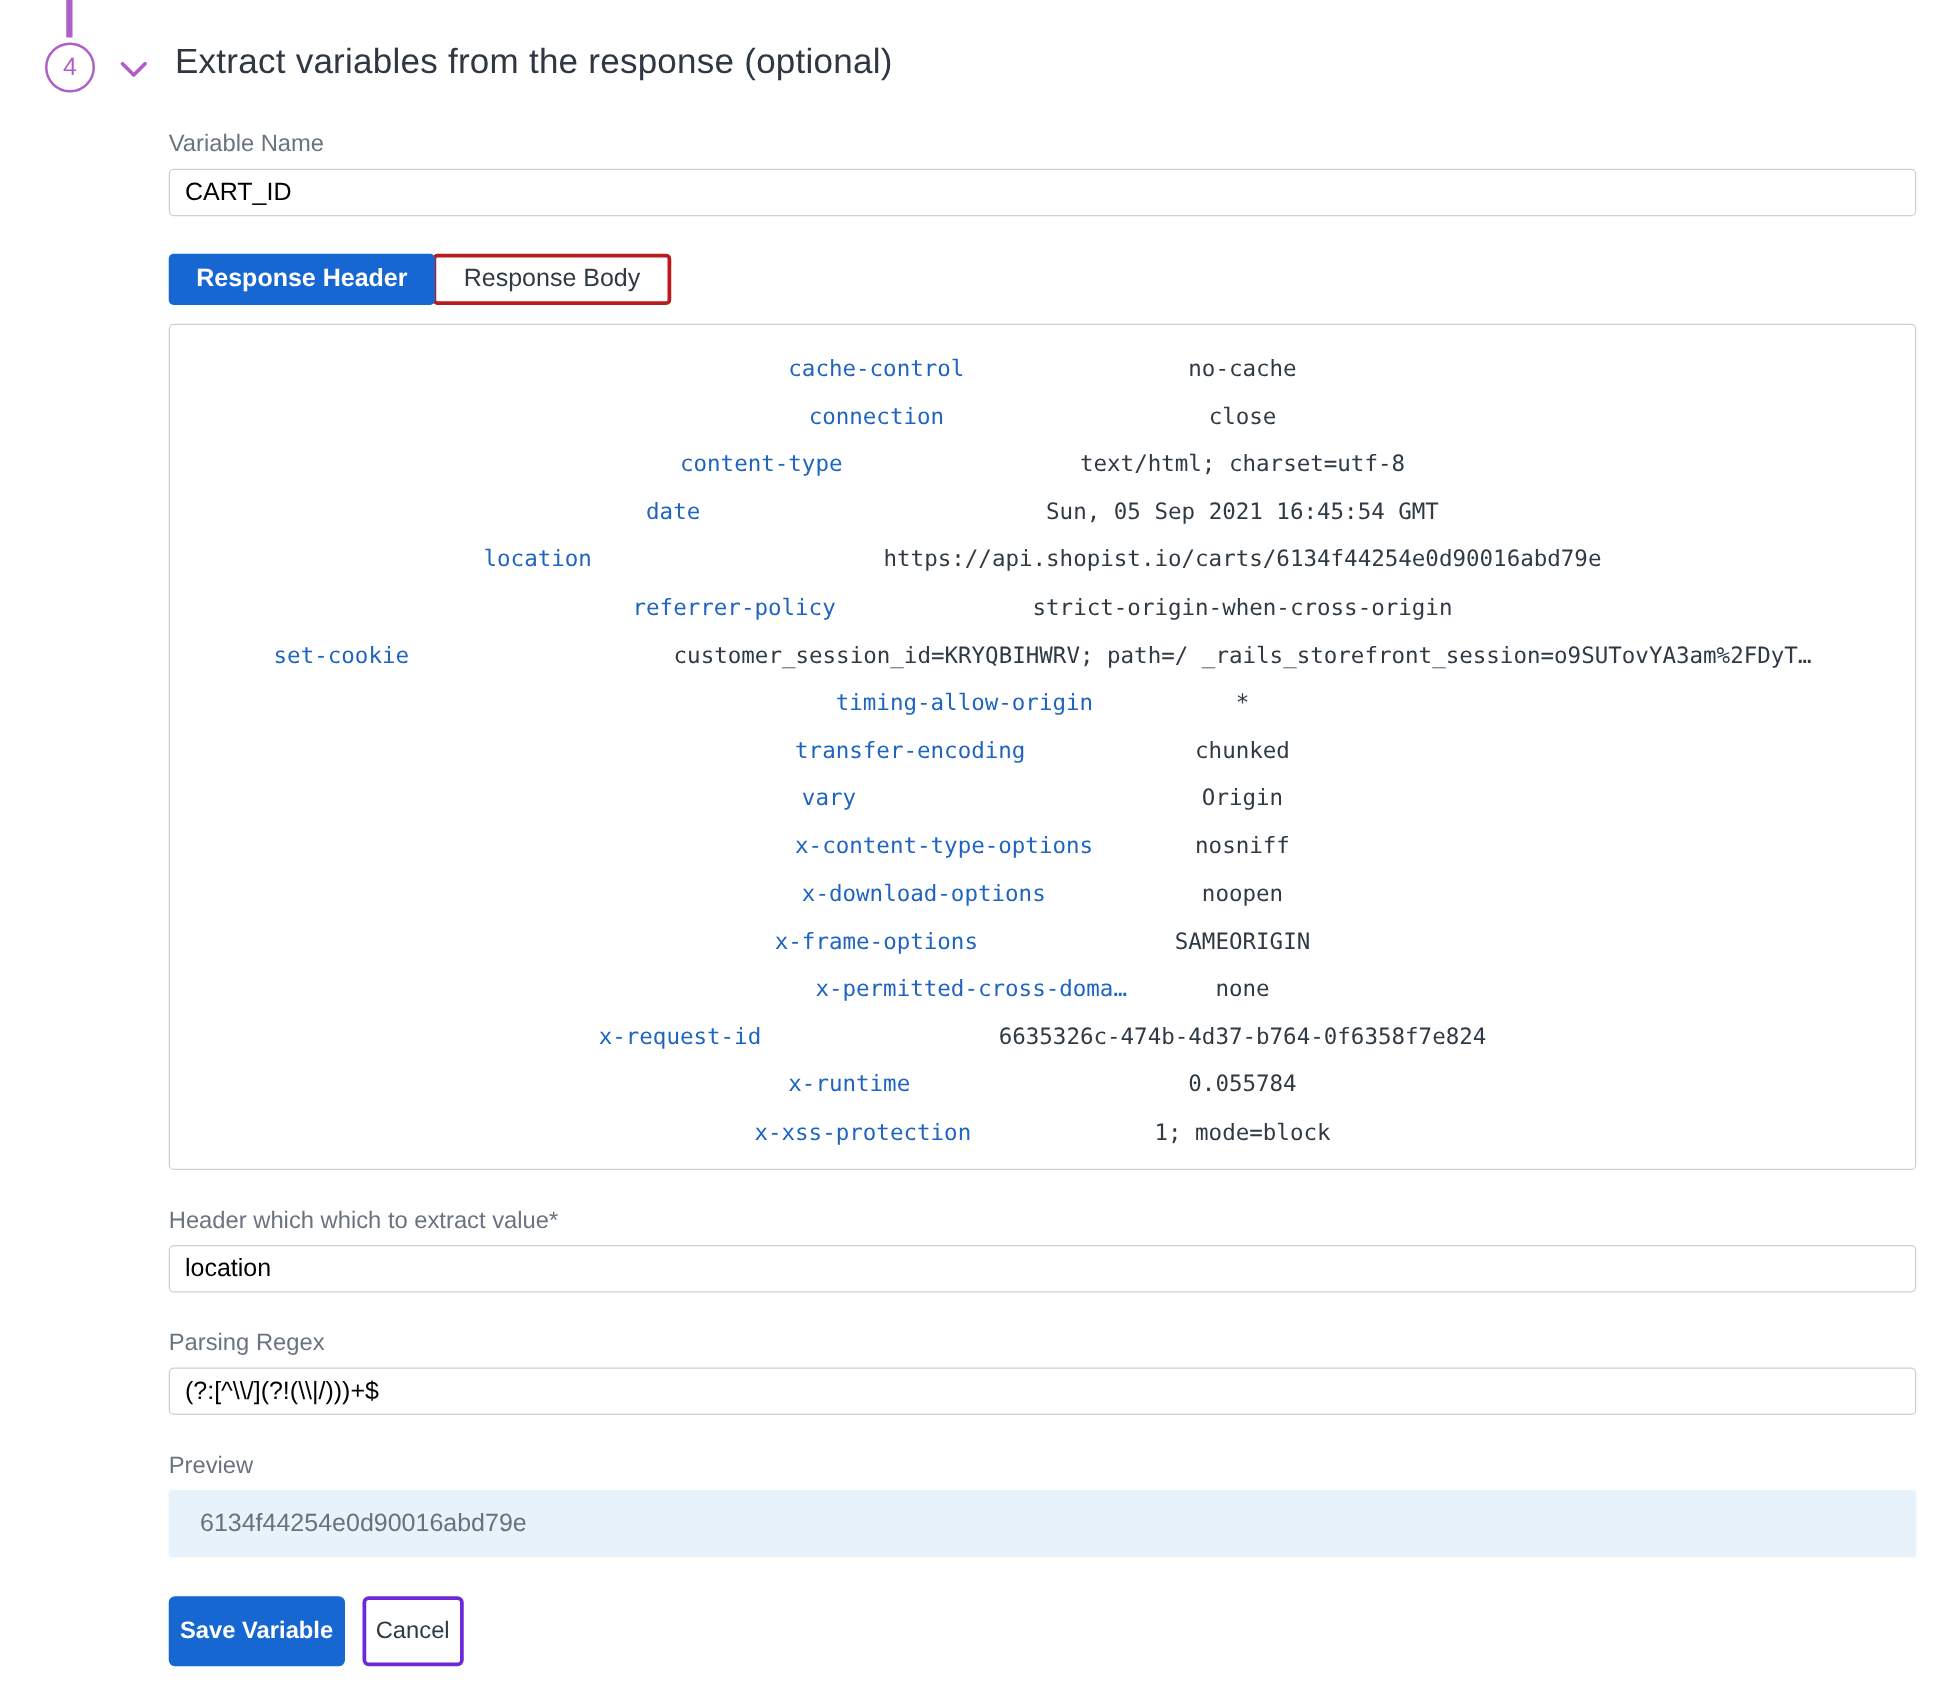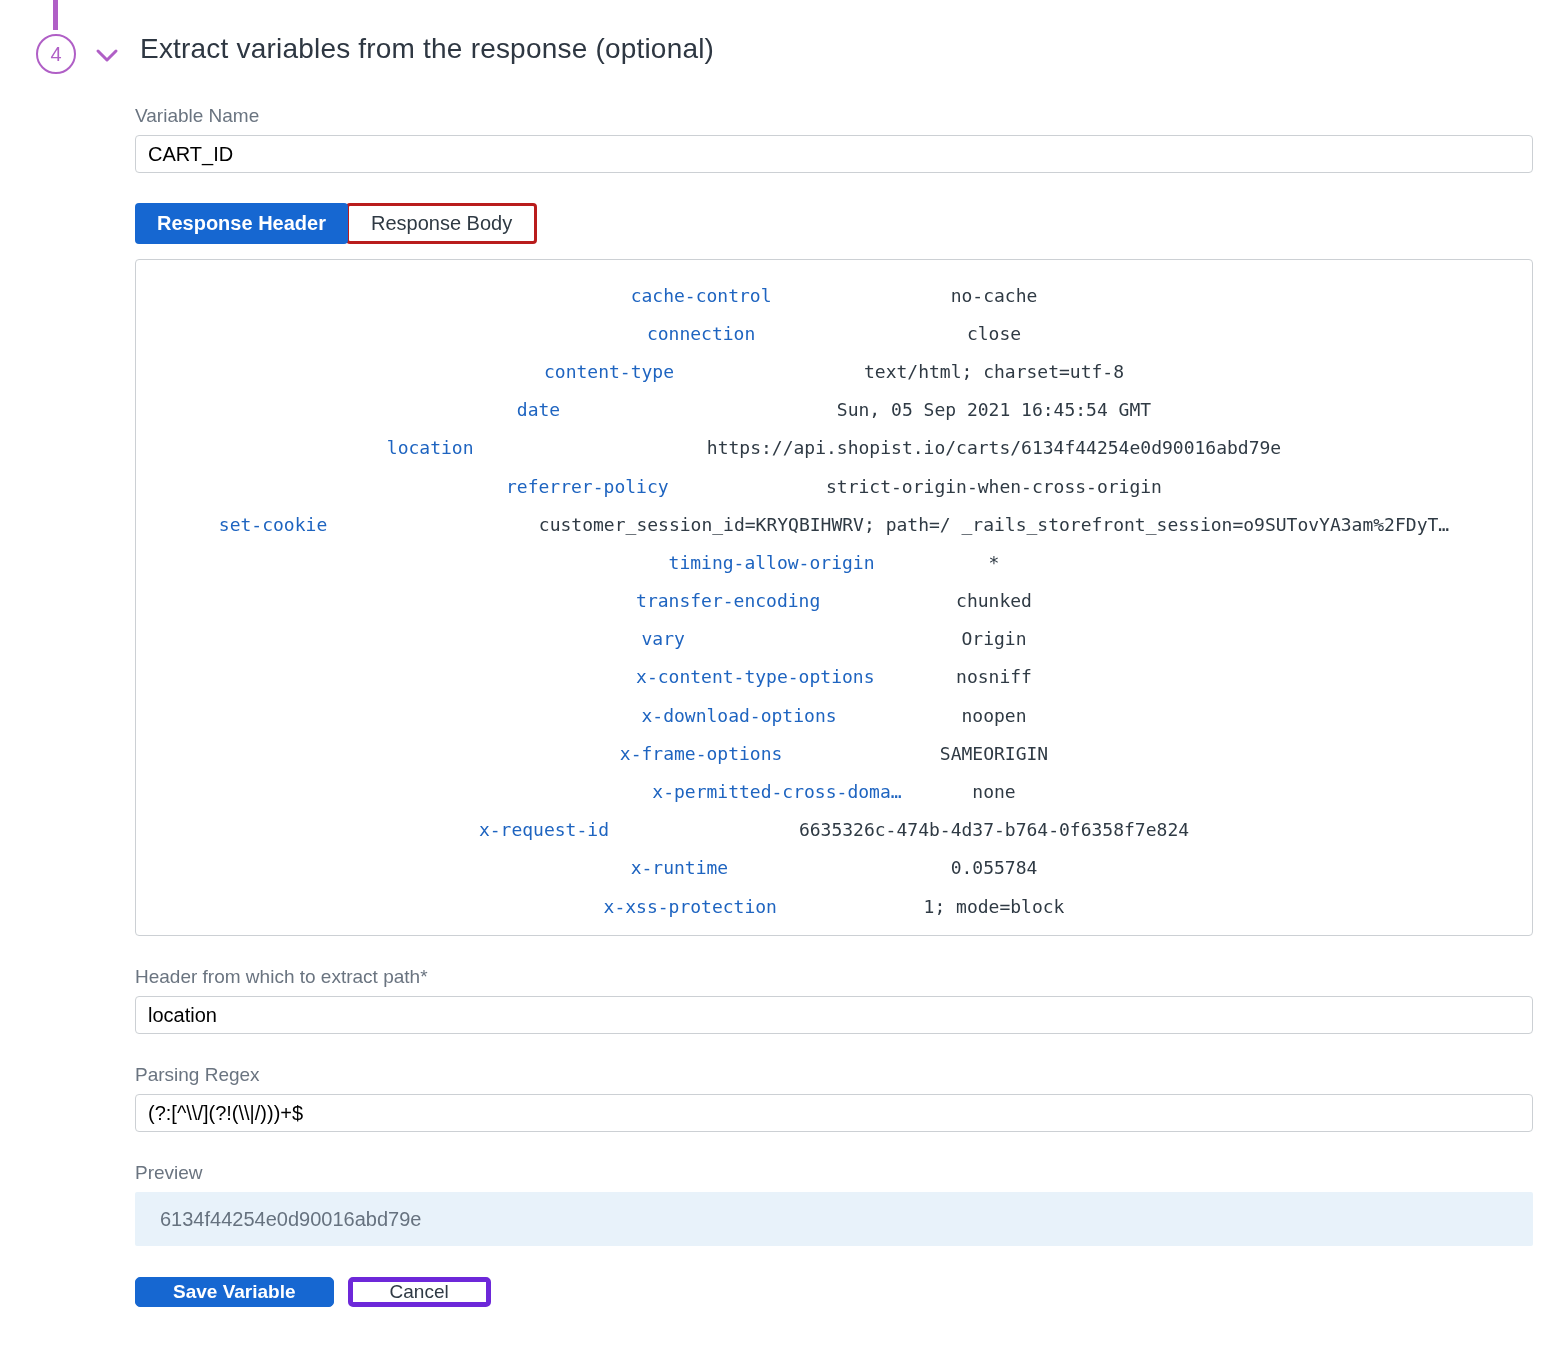--- a/index.html
+++ b/index.html
@@ -37,25 +37,25 @@
   .hrow { display:flex; height:38.2px; align-items:center; font-family:"DejaVu Sans Mono", monospace; font-size:18px;justify-content:center; }
   .hkey { width:320px; flex:0 0 320px; color:#1e64c0; white-space:nowrap; overflow:hidden; cursor:pointer; }
   .hval { color:#2f3a44; white-space:nowrap; overflow:hidden; }
   .sect { margin-top:30px; }
   .preview-box {
     margin-top:8px; width:100%; height:54px; background:#e8f2fa; border-radius:2px;
     display:flex; align-items:center; padding-left:25px; font-size:20px; color:#66727f;
   }
   .btn-row { margin-top:31px; display:flex; align-items:center; }
   .btn {
-    height:30px; display:flex; align-items:center; padding:0 37px; font-size:19px;
+    height:56px; display:flex; align-items:center; padding:0 8px; font-size:19px;
     border-radius:5px; cursor:pointer; white-space:nowrap;
   }
   .btn-primary { background:#1667d1; color:#ffffff; font-weight:700; border:1px solid #1667d1; }
-  .btn-secondary { background:#ffffff; color:#2f3a44; border:5px solid #6d28d9; margin-left:14px; }
+  .btn-secondary { background:#ffffff; color:#2f3a44; border:3px solid #6d28d9; margin-left:14px; }
 </style>
 </head>
 <body>
 
 <div class="step-line"></div>
 <div class="step-circle">
   <span>4</span>
 </div>
 <div class="chevron">
   <svg width="26" height="24" viewBox="0 0 26 24">
@@ -139,21 +139,21 @@
         <span class="hkey">x-runtime</span>
         <span class="hval">0.055784</span>
       </div>
       <div class="hrow">
         <span class="hkey">x-xss-protection</span>
         <span class="hval">1; mode=block</span>
       </div>
     </div>
 
   <div class="sect">
-    <div class="field-label">Header from which to extract path*</div>
+    <div class="field-label">Header which which to extract value*</div>
     <input class="text-input" type="text" value="location" style="">
   </div>
 
   <div class="sect">
     <div class="field-label">Parsing Regex</div>
     <input class="text-input" type="text" value="(?:[^\\/](?!(\\|/)))+$" style="">
   </div>
 
   <div class="sect">
     <div class="field-label">Preview</div>

